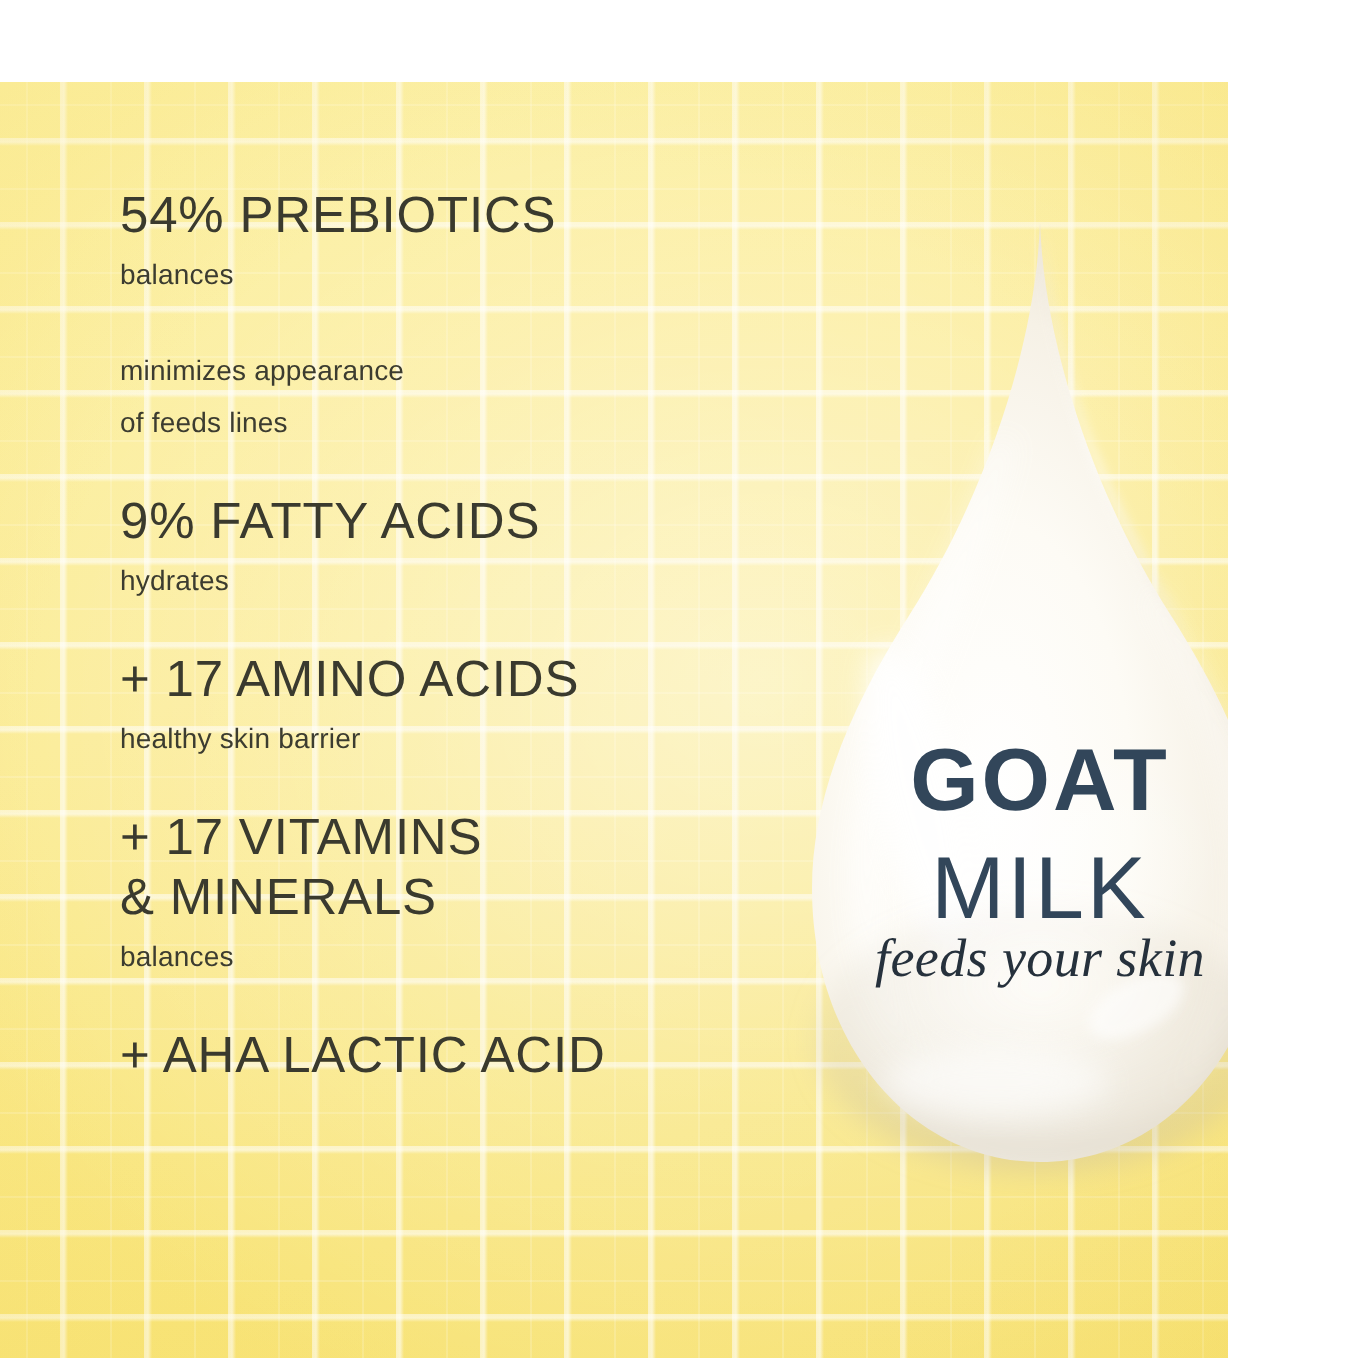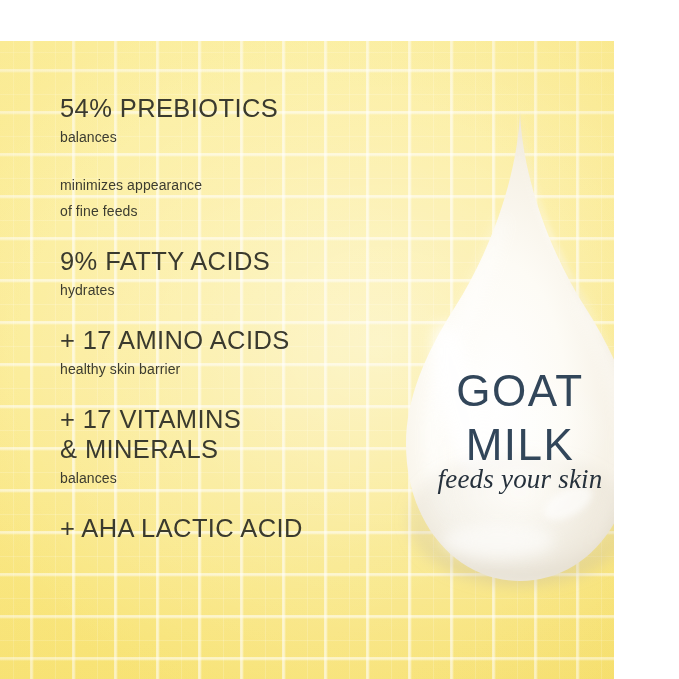--- a/index.html
+++ b/index.html
@@ -124,21 +124,21 @@
     pointer-events: none;
   }
   .drop-goat {
     position: absolute;
     top: 269px;
     width: 296px;
     font-size: 44px;
     line-height: 46px;
     letter-spacing: 1.5px;
     color: #32465a;
-    font-weight: 400;
+    font-weight: 700;
   }
   .drop-milk {
     position: absolute;
     top: 323px;
     width: 296px;
     font-size: 44px;
     line-height: 46px;
     letter-spacing: 1.5px;
     color: #32465a;
     font-weight: 400;
@@ -167,21 +167,21 @@
 
   <div class="ingredients">
 
     <div class="ing-block">
       <div class="ing-head">54% PREBIOTICS</div>
       <div class="ing-sub">balances</div>
     </div>
 
     <div class="ing-block">
       <div class="ing-sub">minimizes appearance
-of fine feeds</div>
+of feeds lines</div>
     </div>
 
     <div class="ing-block">
       <div class="ing-head">9% FATTY ACIDS</div>
       <div class="ing-sub">hydrates</div>
     </div>
 
     <div class="ing-block">
       <div class="ing-head">+ 17 AMINO ACIDS</div>
       <div class="ing-sub">healthy skin barrier</div>

